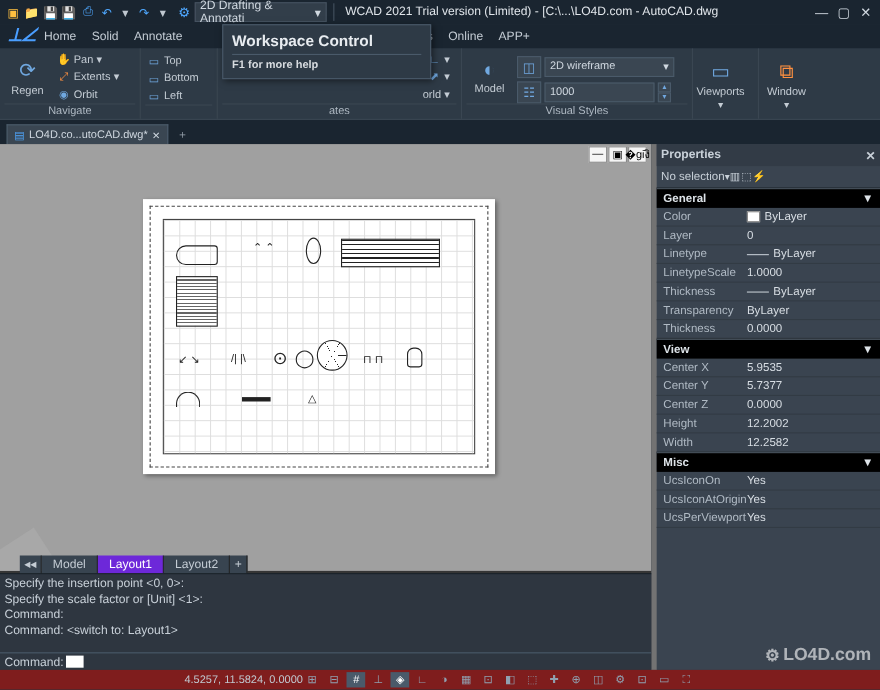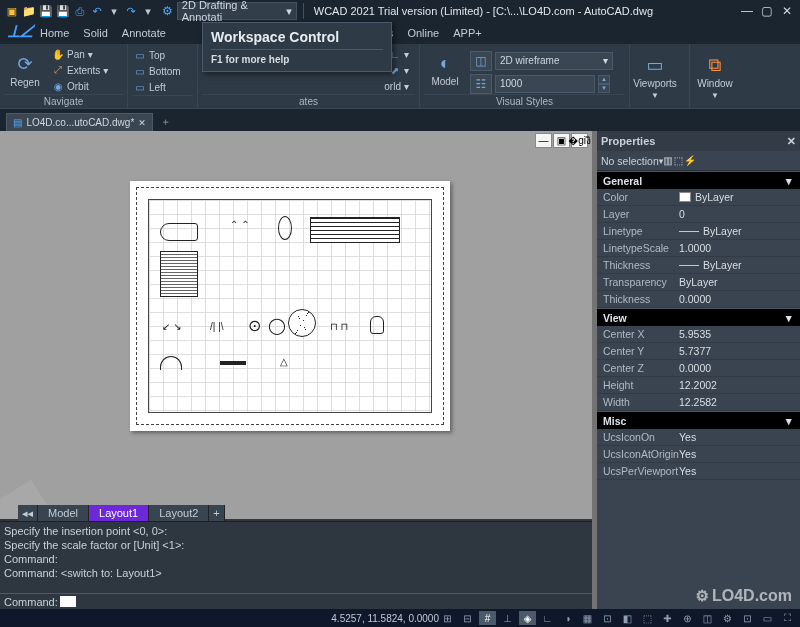--- a/index.html
+++ b/index.html
@@ -84,21 +84,21 @@
 .props .psel .ics { display: flex; gap: 1px; font-size: 10px; }
 .props .psel .ics .y { color: #ffc040; }
 .props .section { background: #000000; height: 18px; display: flex; align-items: center; justify-content: space-between; padding: 0 6px; font-weight: bold; color: #dde3e8; border-top: 1px solid #4a5560; }
 .props .row { display: flex; height: 17px; align-items: center; border-bottom: 1px solid #323b44; }
 .props .row .k { flex: 0 0 82px; padding-left: 6px; color: #b0bac4; }
 .props .row .v { flex: 1; color: #d8dee4; display: flex; align-items: center; gap: 4px; }
 .props .row .sw { width: 12px; height: 10px; background: #fff; border: 1px solid #888; }
 .props .row .ln { width: 20px; height: 1px; background: #c0c8d0; }
 
 
-.status { position: absolute; left: 0; right: 0; bottom: 0; height: 18px; background: #0f172a; display: flex; align-items: center; color: #c0c8d0; font-size: 10px; padding: 0 4px; justify-content: flex-end; }
+.status { position: absolute; left: 0; right: 0; bottom: 0; height: 18px; background: #7f1d1d; display: flex; align-items: center; color: #c0c8d0; font-size: 10px; padding: 0 4px; justify-content: center; }
 .status .coords { }
 .status .btns { display: flex; gap: 3px; align-items: center; }
 .status .sbtn { width: 17px; height: 14px; display: flex; align-items: center; justify-content: center; font-size: 10px; color: #90a0b0; }
 .status .sbtn.on { background: #4a5a6a; color: #fff; }
 
 
 .watermark { position: absolute; right: 8px; bottom: 22px; color: rgba(255,255,255,0.6); font-size: 16px; font-weight: bold; z-index: 30; display: flex; align-items: center; gap: 3px; }
 .watermark .gear { font-size: 15px; }
 
 

